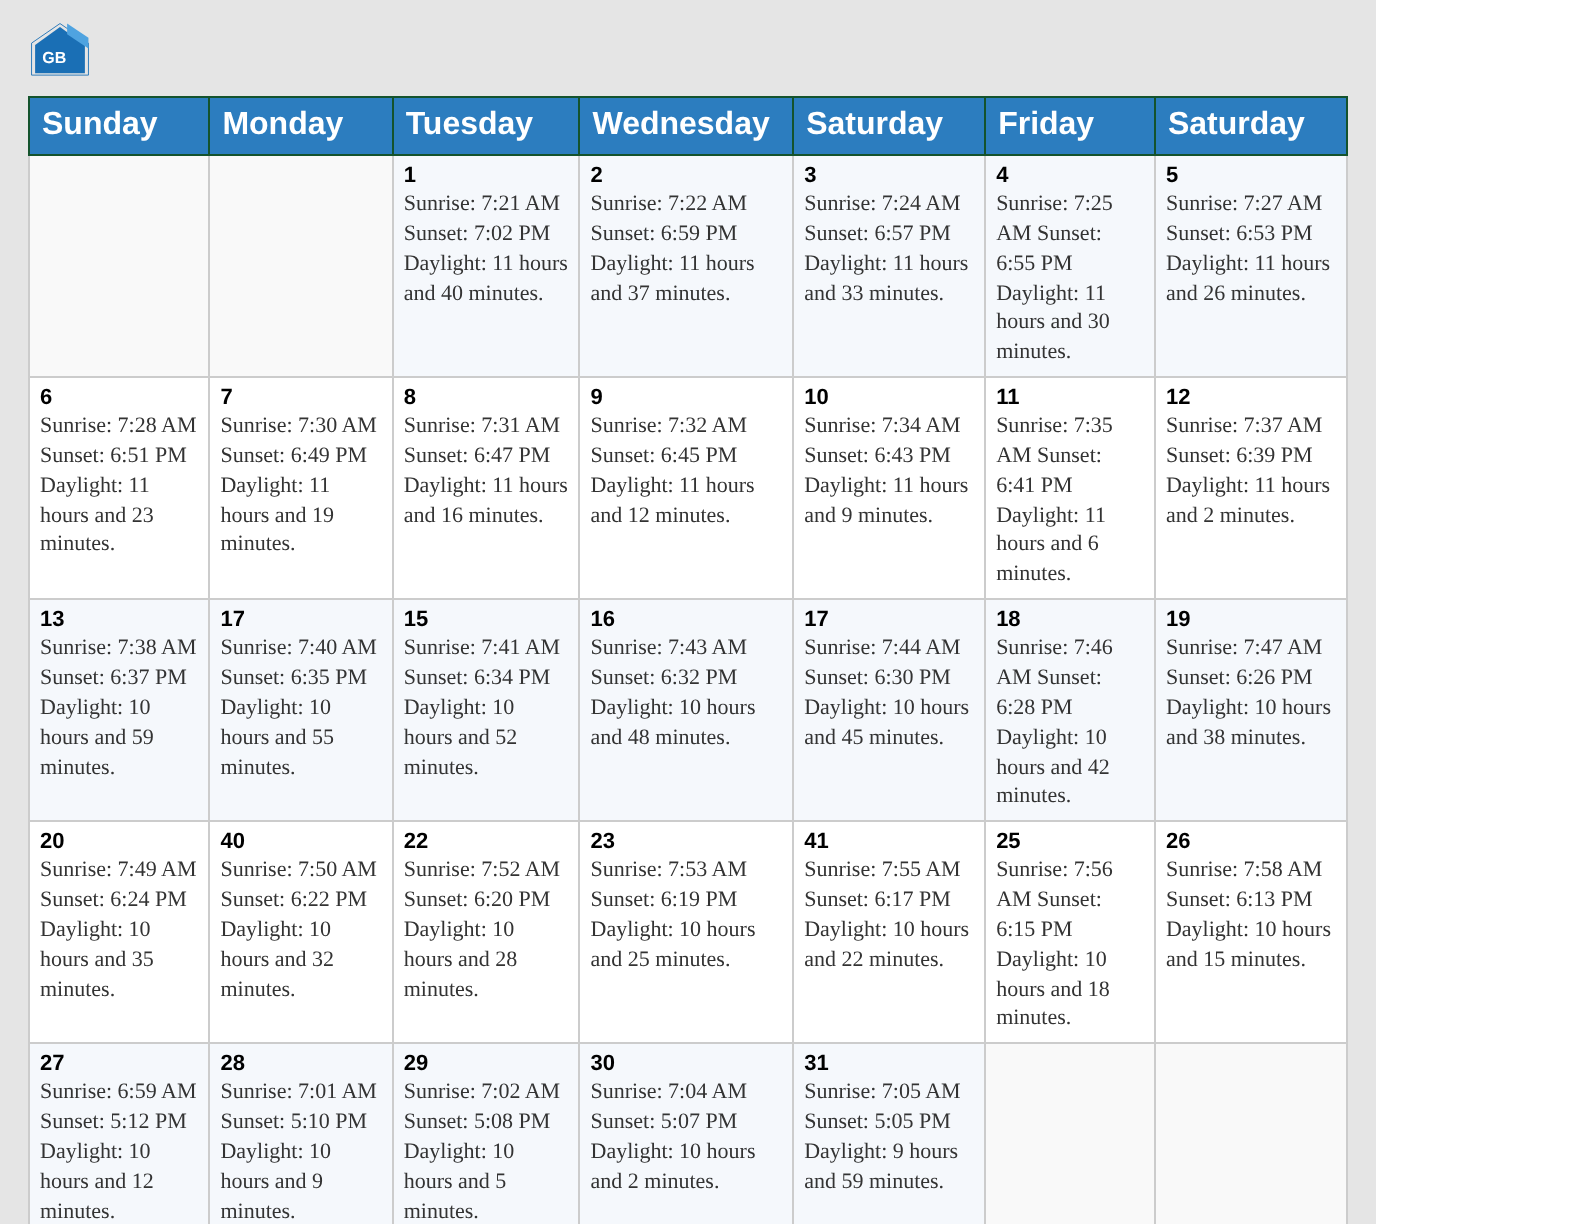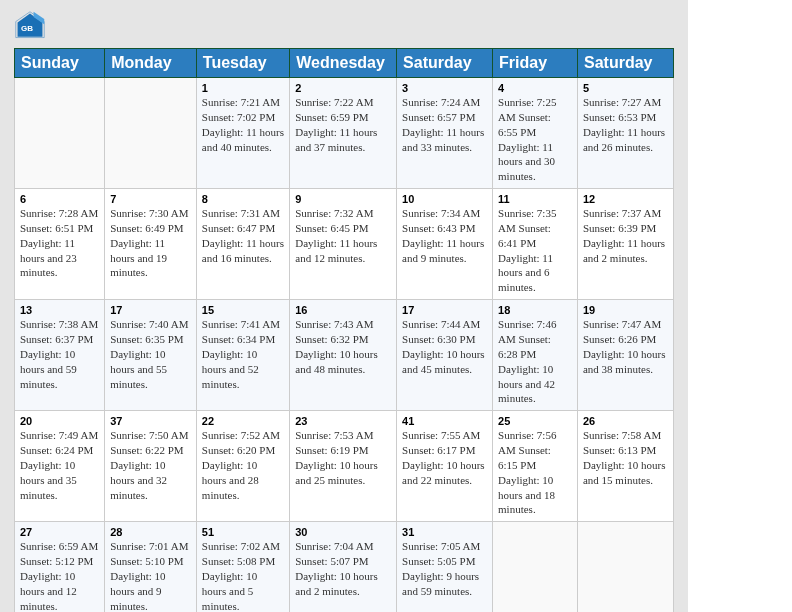--- a/index.html
+++ b/index.html
@@ -260,21 +260,21 @@
           </td>
         </tr>
         <tr>
           <td>
             <span class="day-num">20</span>
             <div class="day-info">Sunrise: 7:49 AM
 Sunset: 6:24 PM
 Daylight: 10 hours and 35 minutes.</div>
           </td>
           <td>
-            <span class="day-num">37</span>
+            <span class="day-num">40</span>
             <div class="day-info">Sunrise: 7:50 AM
 Sunset: 6:22 PM
 Daylight: 10 hours and 32 minutes.</div>
           </td>
           <td>
             <span class="day-num">22</span>
             <div class="day-info">Sunrise: 7:52 AM
 Sunset: 6:20 PM
 Daylight: 10 hours and 28 minutes.</div>
           </td>
@@ -310,21 +310,21 @@
 Sunset: 5:12 PM
 Daylight: 10 hours and 12 minutes.</div>
           </td>
           <td>
             <span class="day-num">28</span>
             <div class="day-info">Sunrise: 7:01 AM
 Sunset: 5:10 PM
 Daylight: 10 hours and 9 minutes.</div>
           </td>
           <td>
-            <span class="day-num">51</span>
+            <span class="day-num">29</span>
             <div class="day-info">Sunrise: 7:02 AM
 Sunset: 5:08 PM
 Daylight: 10 hours and 5 minutes.</div>
           </td>
           <td>
             <span class="day-num">30</span>
             <div class="day-info">Sunrise: 7:04 AM
 Sunset: 5:07 PM
 Daylight: 10 hours and 2 minutes.</div>
           </td>

